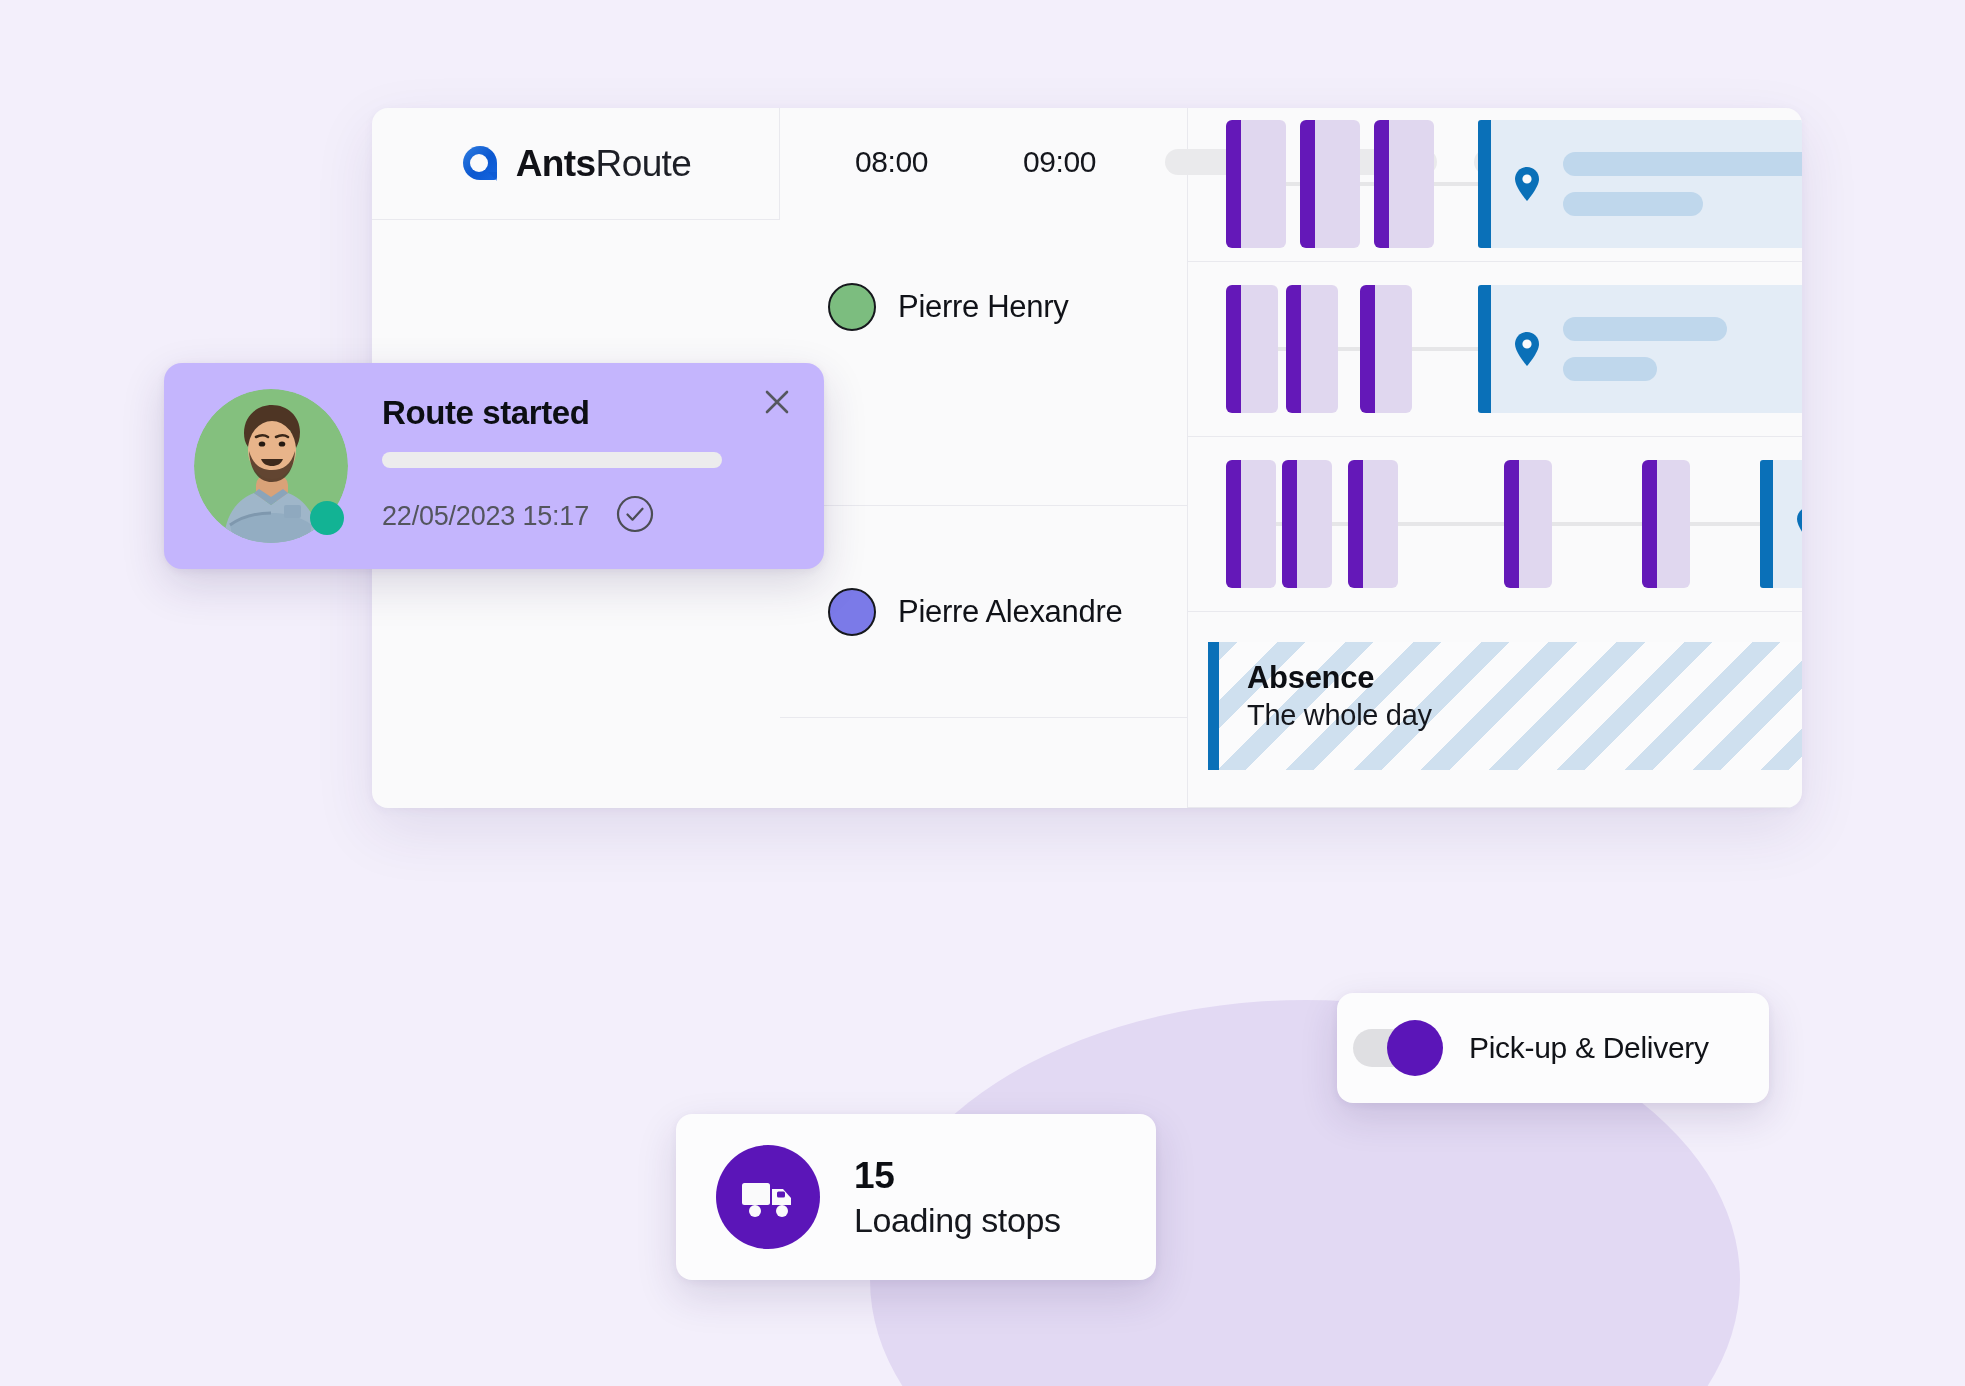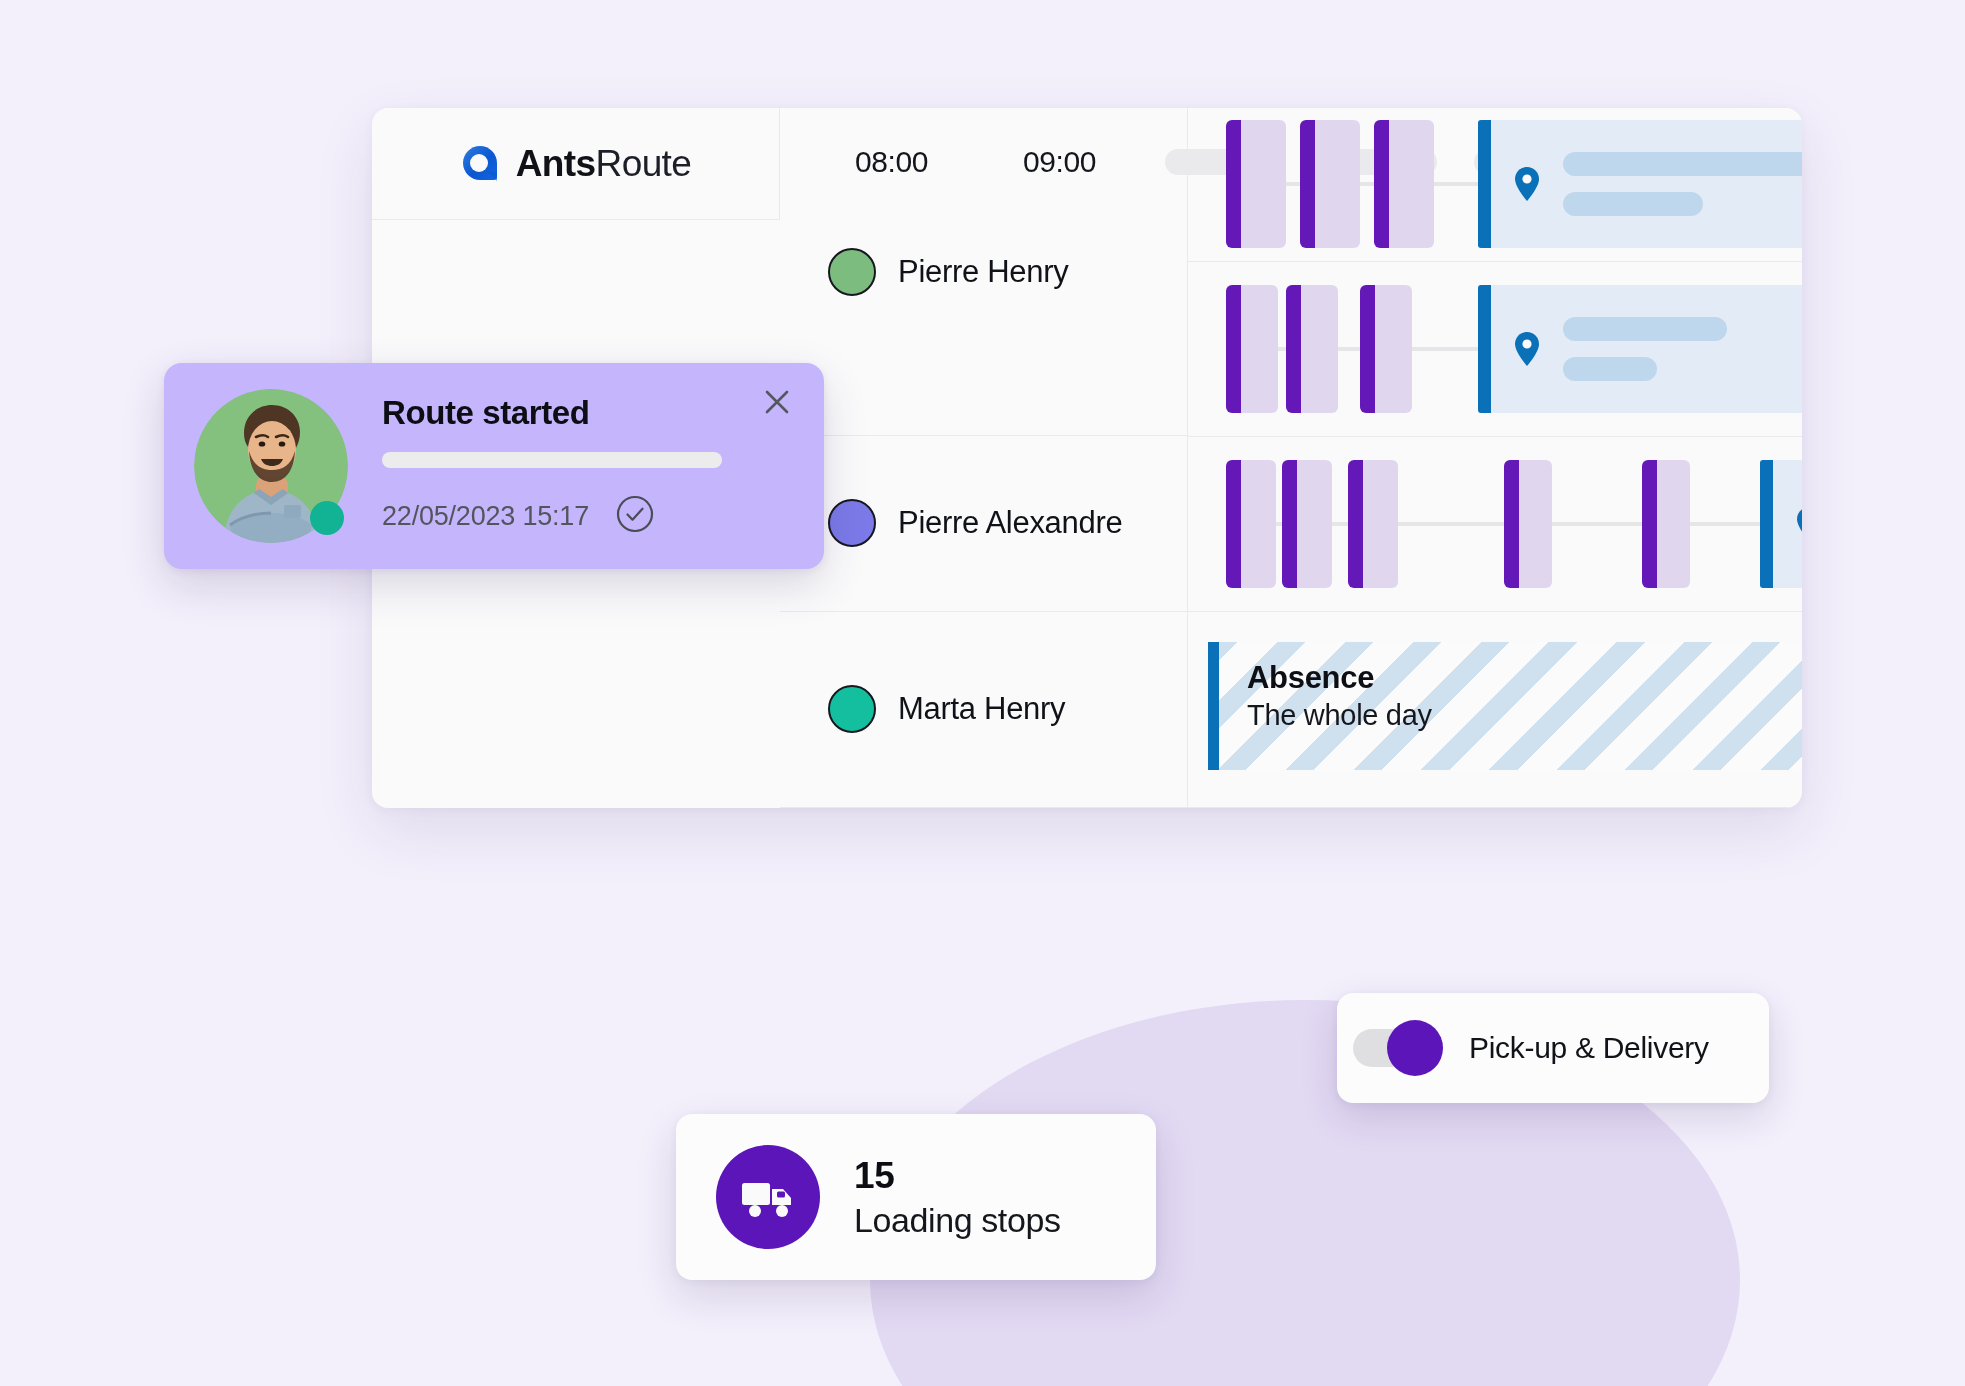--- a/index.html
+++ b/index.html
@@ -246,24 +246,20 @@
 
       <div class="names">
         <div class="name-row r-tall">
           <span class="dot" style="background:#7cbd7f;"></span>
           <span class="name-label">Pierre Henry</span>
         </div>
         <div class="name-row r-mid">
           <span class="dot" style="background:#7b7ae8;"></span>
           <span class="name-label">Pierre Alexandre</span>
         </div>
-        <div class="name-row r-low">
-          <span class="dot" style="background:#14bfa0;"></span>
-          <span class="name-label">Marta Henry</span>
-        </div>
       </div>
 
       <div class="tracks">
 
         <div class="track t1">
           <span class="rail" style="left:60px; width:600px;"></span>
           <span class="blk" style="left:38px; width:60px; height:128px;">
               <i class="edge"></i>
               <i class="body"></i>
             </span>

